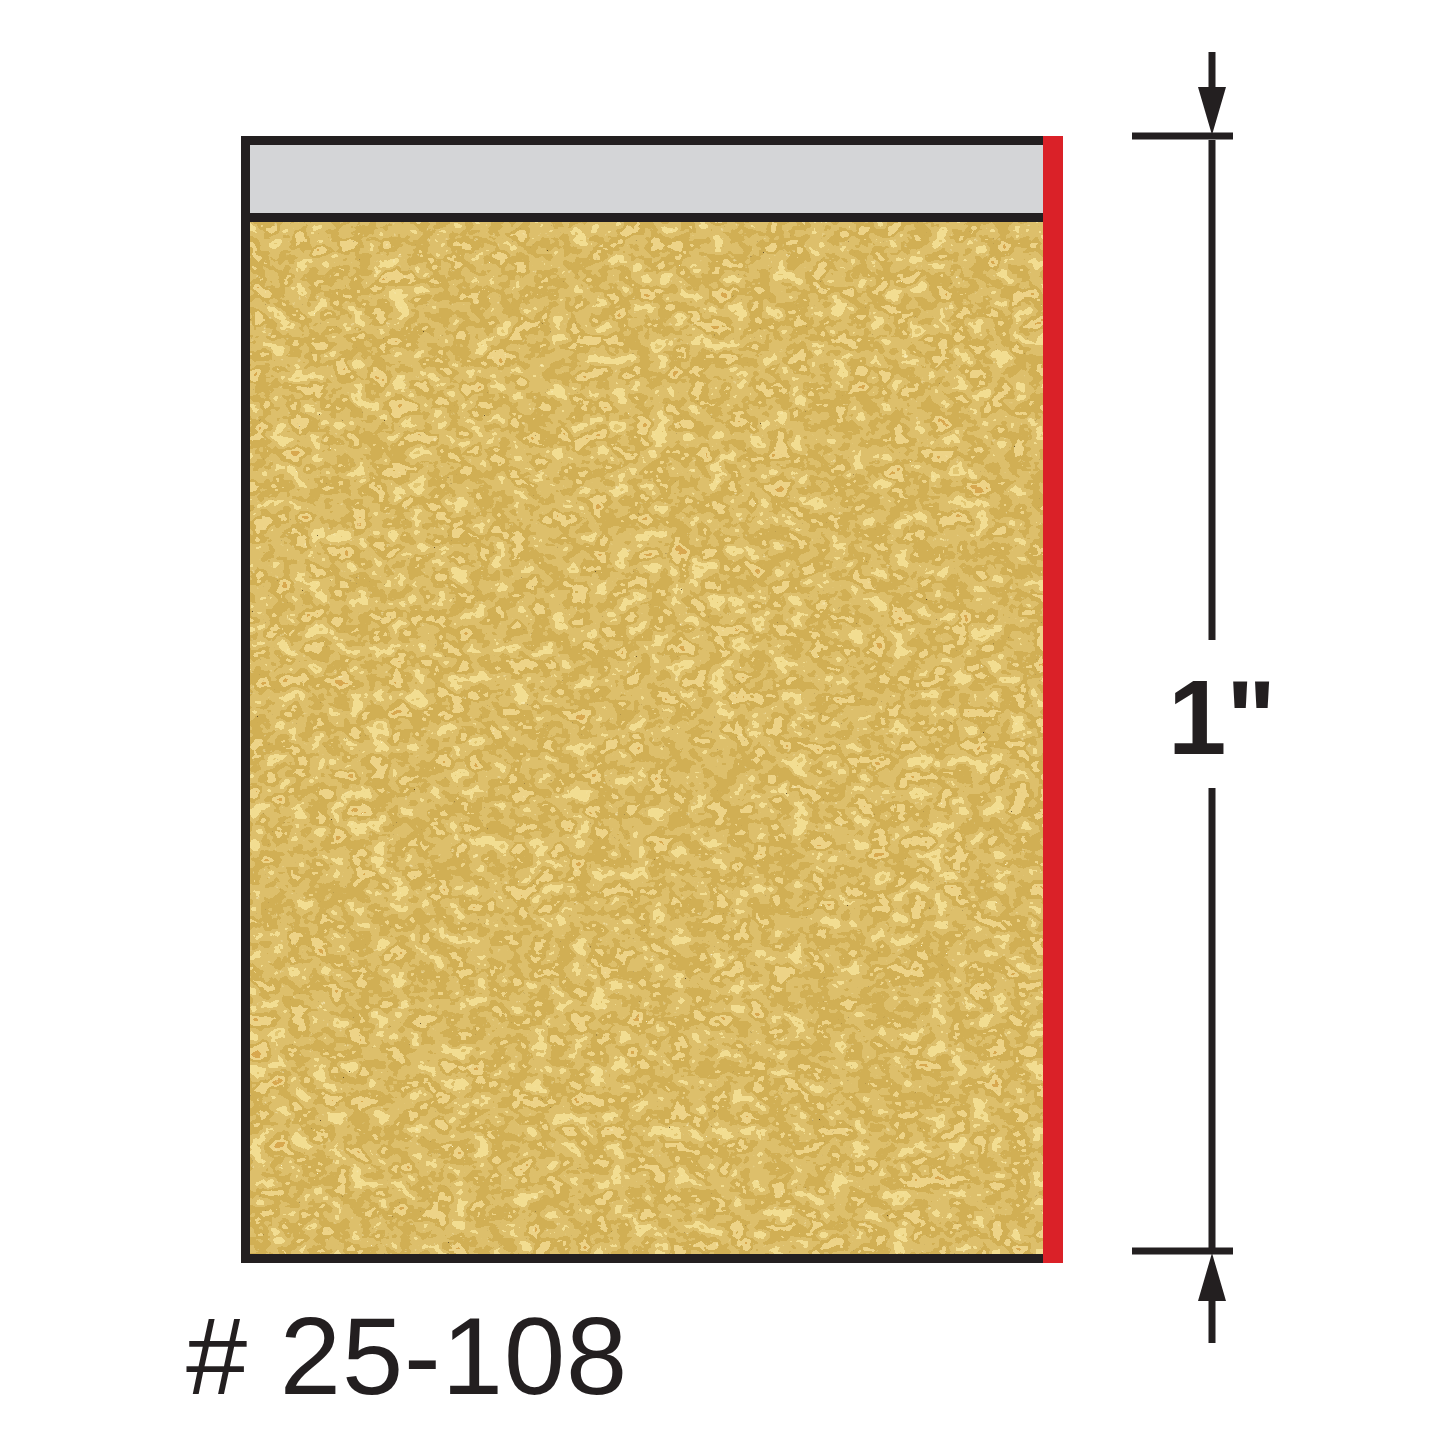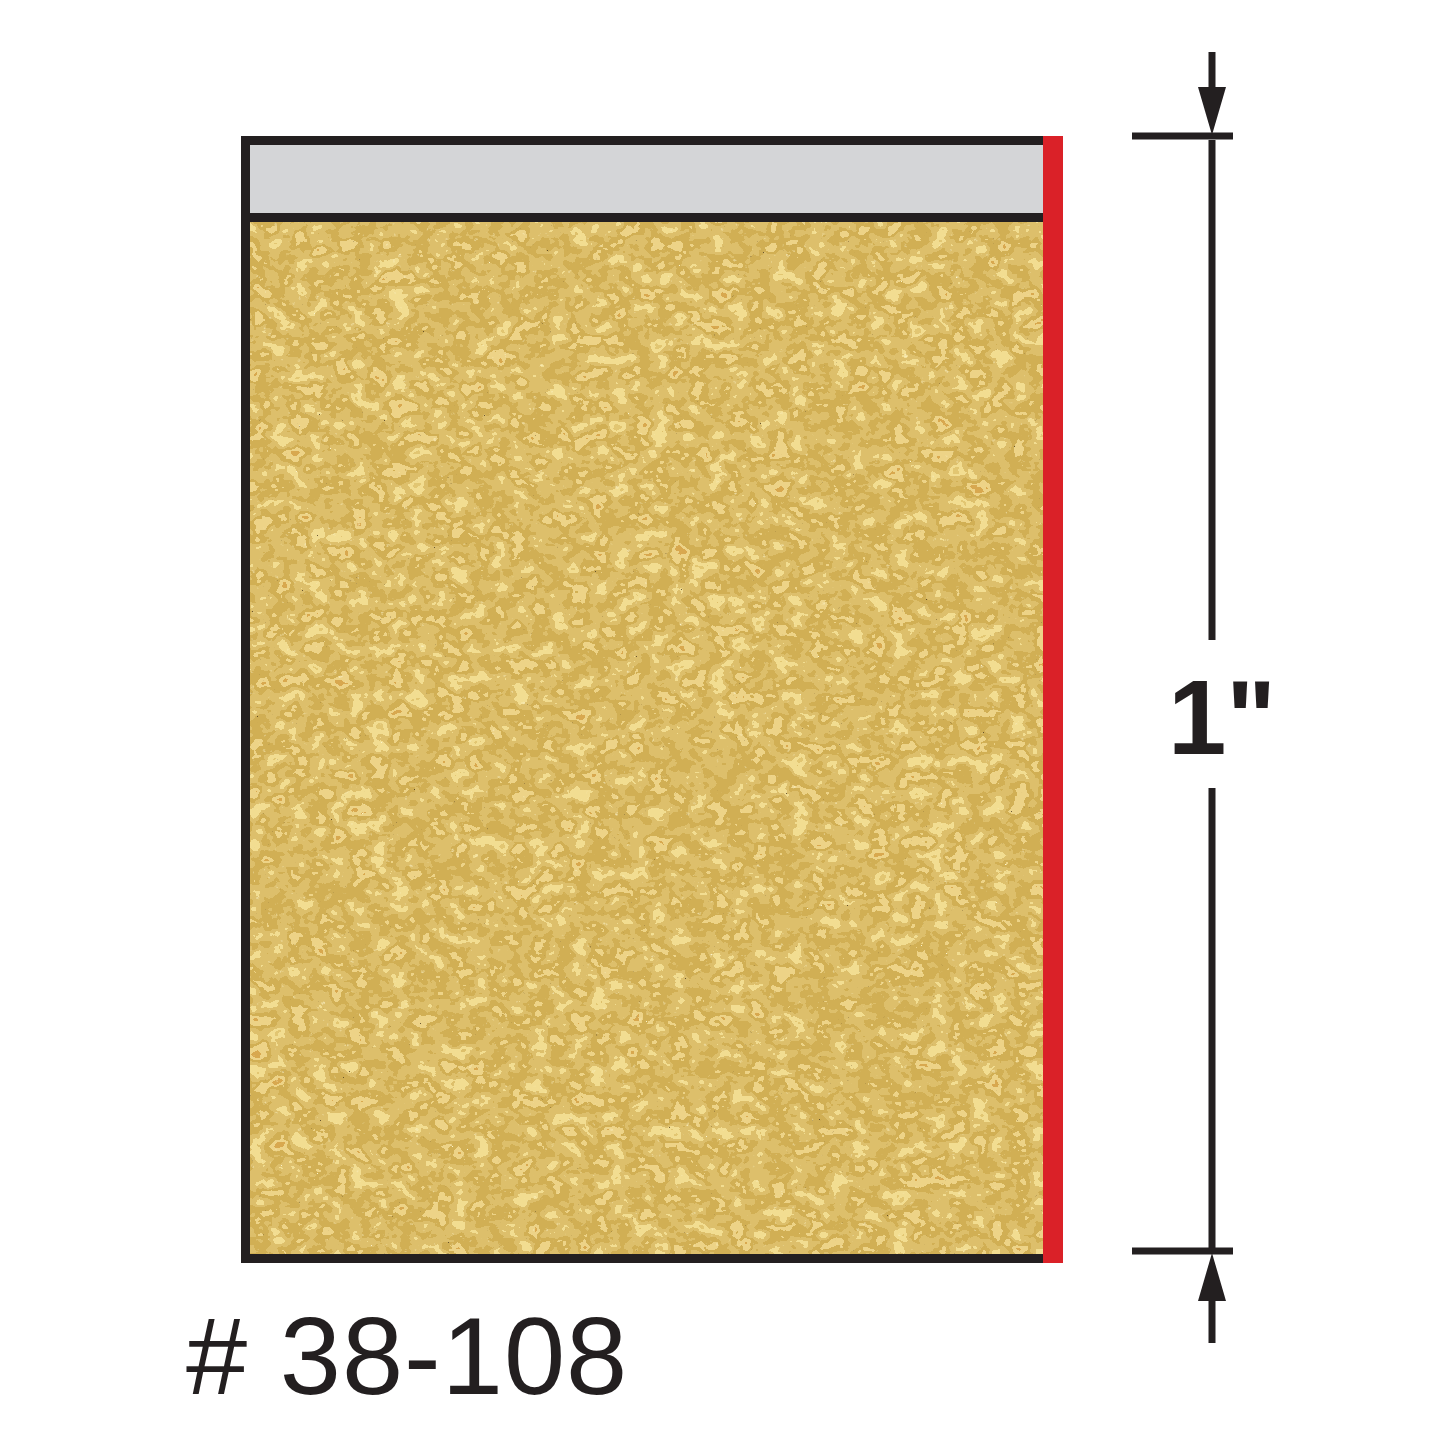--- a/index.html
+++ b/index.html
@@ -153,15 +153,15 @@
     <line x1="7" y1="91" x2="108" y2="91"></line>
     <line x1="87" y1="95" x2="87" y2="595"></line>
     <line x1="87" y1="743" x2="87" y2="1203"></line>
     <line x1="7" y1="1206" x2="108" y2="1206"></line>
     <polygon points="73,1256 101,1256 87,1208"></polygon>
     <line x1="87" y1="1256" x2="87" y2="1298"></line>
   </svg>
 
   <div class="dim-label">1"</div>
 
-  <div class="part-number"># 38-108</div>
+  <div class="part-number"># 25-108</div>
 
 </div>
 
 </body></html>

